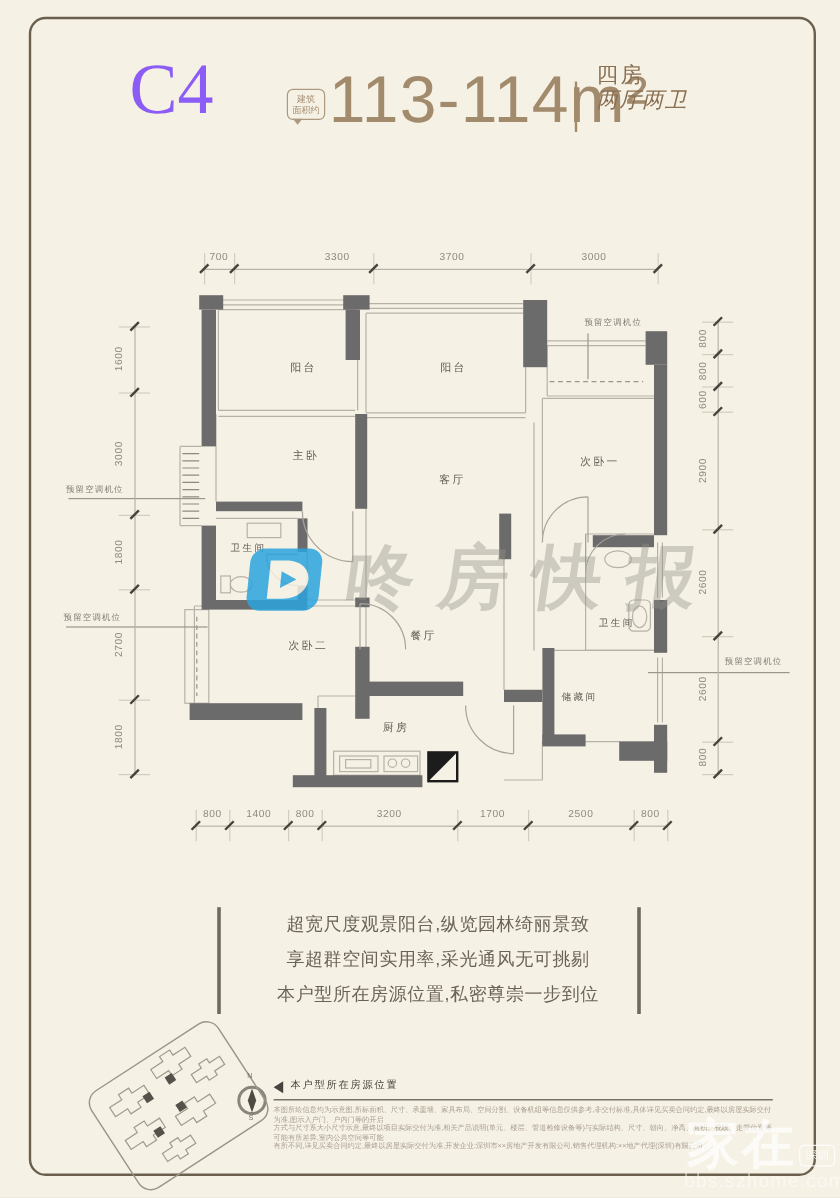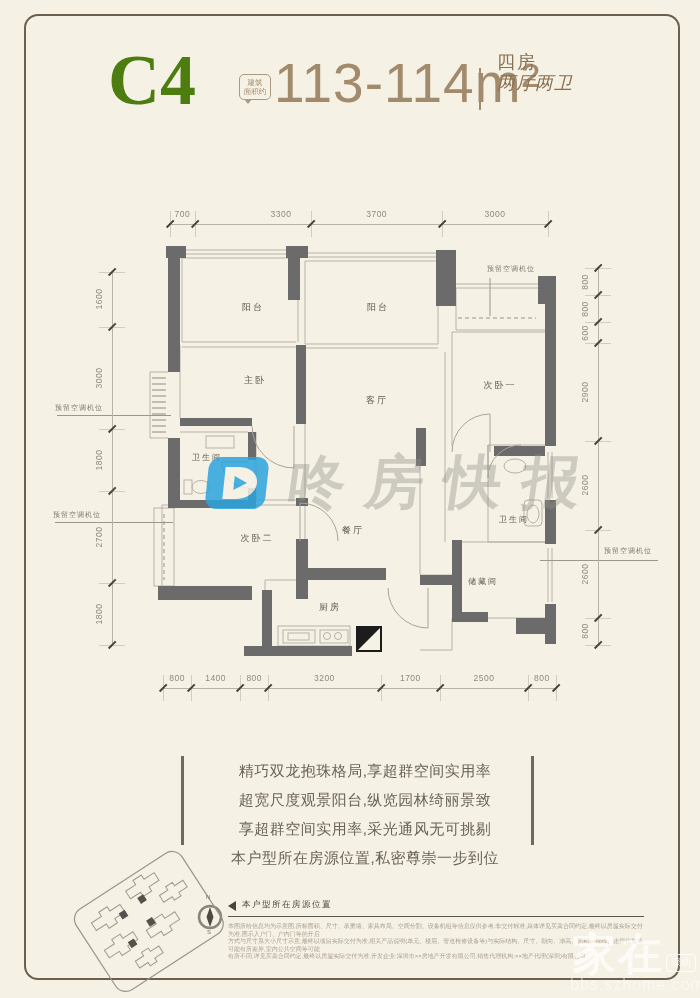--- a/index.html
+++ b/index.html
@@ -3,21 +3,21 @@
 <meta charset="utf-8">
 <style>
   html,body{margin:0;padding:0;background:#e9e4d8;}
   .page{position:relative;width:700px;height:998px;background:#f6f1e5;overflow:hidden;
         font-family:"Liberation Sans","DejaVu Sans",sans-serif;}
   .frame{position:absolute;left:24px;top:14px;width:652px;height:962px;
          border:2px solid #6b5f4e;border-radius:14px;}
 
   
   .unit-code{position:absolute;left:108px;top:44px;font-family:"Liberation Serif","DejaVu Serif",serif;
-             font-size:72px;line-height:1;color:#4d7c0f;font-weight:bold;}
+             font-size:60px;line-height:1;color:#8b5cf6;}
   .area-badge{position:absolute;left:239px;top:74px;width:32px;height:26px;border:1px solid #ab9a7f;
               border-radius:5px;color:#a08a6e;font-size:7.5px;line-height:9px;text-align:center;
               padding-top:3px;box-sizing:border-box;background:transparent;}
   .area-badge::after{content:"";position:absolute;left:4px;bottom:-5px;width:0;height:0;
               border-left:4px solid transparent;border-right:4px solid transparent;border-top:5px solid #ab9a7f;}
   .area-text{position:absolute;left:274px;top:56px;font-size:55px;line-height:1;font-weight:300;
              color:#a28a6c;letter-spacing:1px;}
   .hdr-divider{position:absolute;left:479px;top:68px;width:2px;height:42px;background:#a28a6c;}
   .layout-info{position:absolute;left:497px;top:51px;color:#8a7052;}
   .layout-info .l1{font-size:18px;letter-spacing:2px;line-height:22px;}
@@ -322,21 +322,20 @@
 
   <svg class="wm-logo" width="62" height="54" viewBox="0 0 62 54">
     <rect x="1" y="1" width="60" height="52" rx="12" fill="#2ba4de"></rect>
     <path d="M18,11 h13 c13,0 20,8 20,16 c0,8 -7,16 -20,16 h-13 z" fill="#f6f1e5"></path>
     <path d="M28,20 l13,7 l-13,7 z" fill="#2ba4de"></path>
   </svg>
   <div class="wm-text">咚房快报</div>
 
   <div class="desc-bar" style="left:181px;"></div>
   <div class="desc">
-    <div>精巧双龙抱珠格局,享超群空间实用率</div>
     <div>超宽尺度观景阳台,纵览园林绮丽景致</div>
     <div>享超群空间实用率,采光通风无可挑剔</div>
     <div>本户型所在房源位置,私密尊崇一步到位</div>
   </div>
   <div class="desc-bar" style="left:531px;"></div>
 
   <div class="compass-n">N</div>
   <div class="compass-s">S</div>
   <div class="legend-arrow"></div>
   <div class="legend-label">本户型所在房源位置</div>

